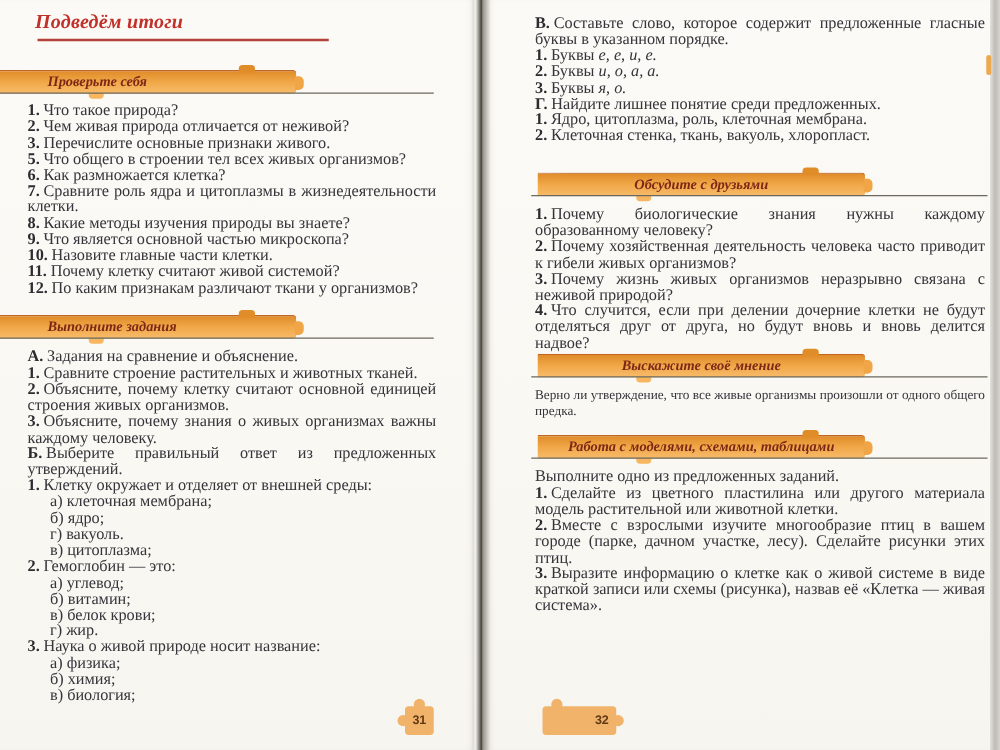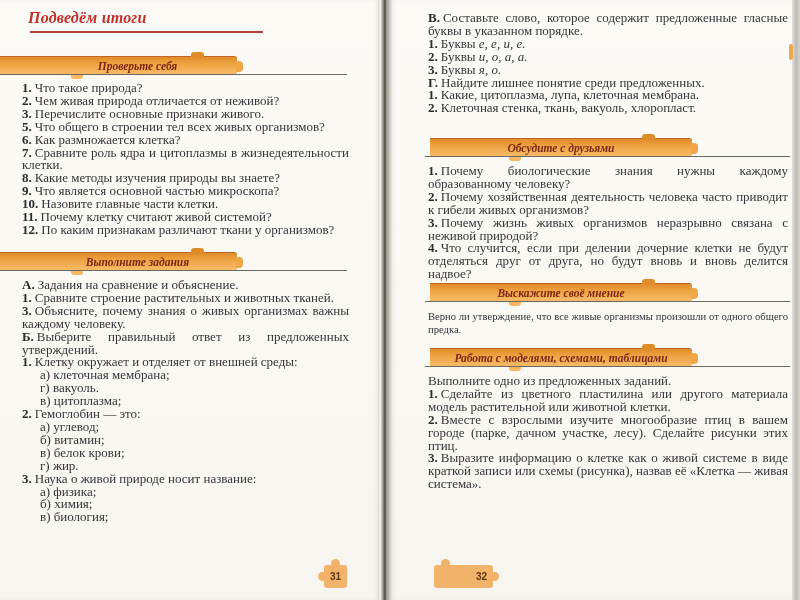--- a/index.html
+++ b/index.html
@@ -21,21 +21,21 @@
   .chapter-underline{position:absolute;left:30px;top:31px;width:233px;height:2px;background:#b5423a;}
 
   
   .banner{position:absolute;height:18px;border-top:1px solid #c06524;border-radius:0 3px 3px 0;
     background:linear-gradient(180deg,#e08c29 0%,#f0a646 45%,#f8bc6b 100%);
     display:flex;align-items:center;}
   .banner::before{content:"";position:absolute;top:-5px;right:14%;width:13px;height:6px;background:#e08c29;border-radius:3px 3px 0 0;}
   .banner::after{content:"";position:absolute;right:-6px;top:4px;width:7px;height:11px;background:#f0a646;border-radius:0 4px 4px 0;}
   .banner .knob-b{position:absolute;bottom:-4px;left:30%;width:12px;height:5px;background:#f7b65f;border-radius:0 0 3px 3px;}
   .banner-label{width:100%;font-size:11.5px;font-weight:bold;font-style:italic;color:#7d2817;white-space:nowrap;}
-  .banner.left-style .banner-label{padding-left:38px;text-align:center;}
+  .banner.left-style .banner-label{padding-left:38px;text-align:left;}
   .banner.center-style .banner-label{text-align:center;}
   .rule{position:absolute;height:1px;background:#6b695f;}
 
   
   .list{position:absolute;font-size:13px;line-height:12.9px;color:#35343a;text-align:justify;}
   .row{position:relative;}
   .row.indent{padding-left:18px;}
   .row b{font-weight:bold;color:#2c2b30;margin-right:3px;}
   .row i{font-style:italic;}
   .para{position:absolute;font-size:10.6px;line-height:13.4px;color:#35343a;text-align:justify;}
@@ -79,24 +79,26 @@
 
     <div class="banner left-style" style="left:0;top:252px;width:237px;">
       <span class="banner-label">Выполните задания</span>
       <span class="knob-b"></span>
     </div>
     <div class="rule" style="left:0;top:270px;width:347px;"></div>
 
     <div class="list" style="left:22px;top:279px;width:327px;">
         <div class="row"><b>А.</b><span>Задания на сравнение и объяснение.</span></div>
         <div class="row"><b>1.</b><span>Сравните строение растительных и животных тканей.</span></div>
+        <div class="row"><b>2.</b><span>Объясните, почему клетку считают основной единицей строения живых организмов.</span></div>
         <div class="row"><b>3.</b><span>Объясните, почему знания о живых организмах важны каждому человеку.</span></div>
         <div class="row"><b>Б.</b><span>Выберите правильный ответ из предложенных утверждений.</span></div>
         <div class="row"><b>1.</b><span>Клетку окружает и отделяет от внешней среды:</span></div>
         <div class="row indent"><span>а) клеточная мембрана;</span></div>
+        <div class="row indent"><span>б) ядро;</span></div>
         <div class="row indent"><span>г) вакуоль.</span></div>
         <div class="row indent"><span>в) цитоплазма;</span></div>
         <div class="row"><b>2.</b><span>Гемоглобин — это:</span></div>
         <div class="row indent"><span>а) углевод;</span></div>
         <div class="row indent"><span>б) витамин;</span></div>
         <div class="row indent"><span>в) белок крови;</span></div>
         <div class="row indent"><span>г) жир.</span></div>
         <div class="row"><b>3.</b><span>Наука о живой природе носит название:</span></div>
         <div class="row indent"><span>а) физика;</span></div>
         <div class="row indent"><span>б) химия;</span></div>
@@ -108,21 +110,21 @@
     </div>
   </div>
 
   <div class="page" id="page-right">
     <div class="list" style="left:39px;top:12px;width:360px;">
         <div class="row"><b>В.</b><span>Составьте слово, которое содержит предложенные гласные буквы в указанном порядке.</span></div>
         <div class="row"><b>1.</b><span>Буквы </span><i>е, е, и, е.</i></div>
         <div class="row"><b>2.</b><span>Буквы </span><i>и, о, а, а.</i></div>
         <div class="row"><b>3.</b><span>Буквы </span><i>я, о.</i></div>
         <div class="row"><b>Г.</b><span>Найдите лишнее понятие среди предложенных.</span></div>
-        <div class="row"><b>1.</b><span>Какие, цитоплазма, лупа, клеточная мембрана.</span></div>
+        <div class="row"><b>1.</b><span>Ядро, цитоплазма, роль, клеточная мембрана.</span></div>
         <div class="row"><b>2.</b><span>Клеточная стенка, ткань, вакуоль, хлоропласт.</span></div>
       </div>
 
     <div class="banner center-style" style="left:41px;top:138px;width:262px;">
       <span class="banner-label">Обсудите с друзьями</span>
       <span class="knob-b"></span>
     </div>
     <div class="rule" style="left:36px;top:156px;width:365px;"></div>
 
     <div class="list" style="left:39px;top:165px;width:360px;">

